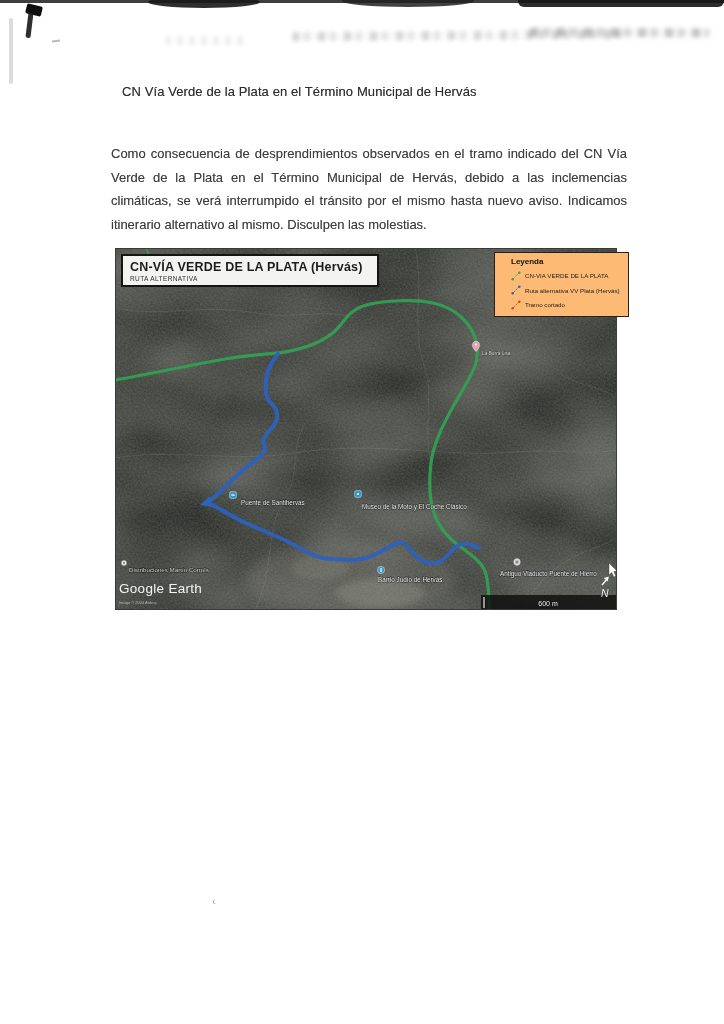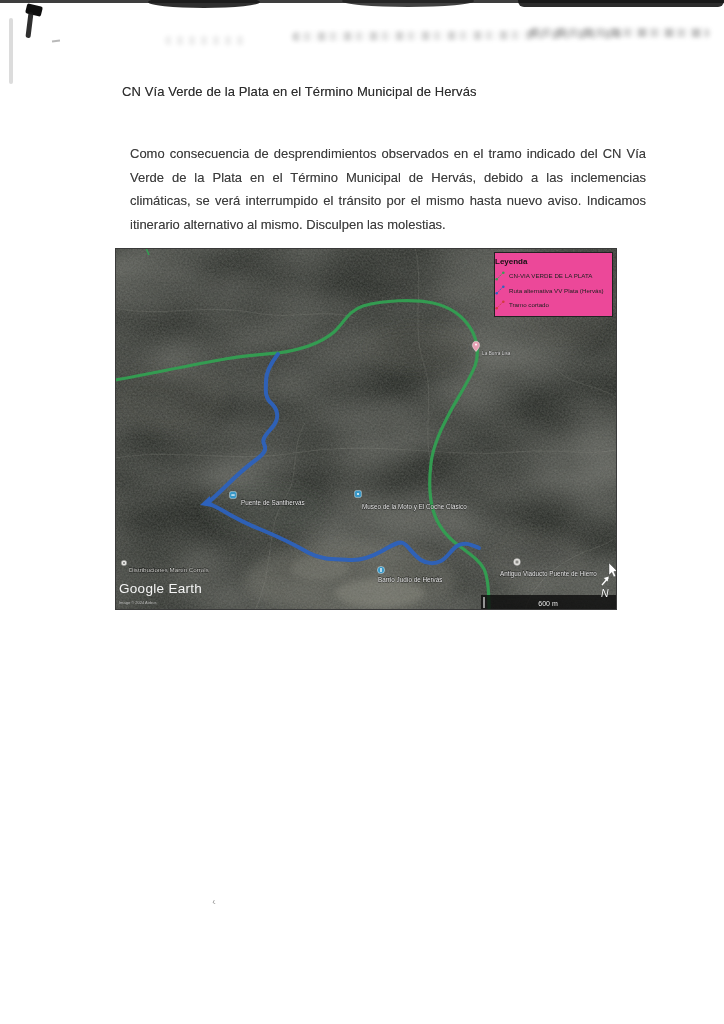--- a/index.html
+++ b/index.html
@@ -25,36 +25,36 @@
   .scan-smudge3{top:36px;left:165px;width:80px;opacity:.2;
     background:repeating-linear-gradient(90deg,rgba(80,80,80,.5) 0 6px,transparent 6px 12px);}
   .stray-mark{top:896px;left:212px;font-size:10px;color:#7d7d7d;opacity:.8;transform:rotate(-15deg);}
   
   .doc-title{
     position:absolute;left:122px;top:84px;width:520px;
     font-size:13px;font-weight:normal;color:#2e2e2e;letter-spacing:.1px;
     text-shadow:0 0 .4px rgba(46,46,46,.55);
   }
   .doc-paragraph{
-    position:absolute;left:130px;top:142px;width:516px;
+    position:absolute;left:111px;top:142px;width:516px;
     font-size:13px;line-height:23.5px;color:#3d3d3d;text-align:justify;
     text-shadow:0 0 .4px rgba(61,61,61,.5);
   }
   
   .map-wrap{position:absolute;left:115px;top:248px;width:502px;height:362px;background:#20231f;}
   .map-wrap svg.basemap{position:absolute;left:0;top:0;}
   .map-titlebox{
     position:absolute;left:6px;top:6px;width:240px;background:#f3f3ef;
     border:2px solid #141414;padding:4px 7px 3px 7px;z-index:3;
   }
   .map-titlebox-title{font-size:12.5px;font-weight:bold;color:#1c1c1c;letter-spacing:.2px;white-space:nowrap;}
   .map-titlebox-sub{font-size:6.5px;color:#2e2e2e;letter-spacing:.4px;margin-top:1px;}
   .legend{
-    position:absolute;left:379px;top:4px;width:112px;background:#ec4899;
-    border:1.5px solid #222;padding:4px 5px 6px 0;z-index:3;
+    position:absolute;left:379px;top:4px;width:112px;background:#fdba74;
+    border:1.5px solid #222;padding:4px 5px 6px 16px;z-index:3;
   }
   .legend-title{font-size:8px;font-weight:bold;color:#111;}
   .legend-item{display:flex;align-items:center;gap:4px;margin-top:4.5px;}
   .legend-icon{width:10px;height:10px;flex:0 0 auto;}
   .legend-label{font-size:6.2px;color:#222;white-space:nowrap;}
   
   .mlabel{font-family:"Liberation Sans",sans-serif;font-size:6.3px;fill:#f2f2f2;
     paint-order:stroke;stroke:rgba(0,0,0,.65);stroke-width:.8px;}
   .mlabel.dim{fill:#d8d8d4;font-size:6.2px;}
   .mlabel.tiny{font-size:4.8px;fill:#e6e6e6;stroke-width:.6px;}
@@ -191,20 +191,24 @@
       <polygon points="493.8,328.6 488.8,330 492.6,333.4" fill="#ffffff"></polygon>
       <text x="486" y="349" class="north-label">N</text>
     </g>
 
     <text x="4" y="345" class="ge-logo">Google Earth</text>
     <text x="4" y="356" class="ge-copy">Image © 2024 Airbus</text>
 
     <rect x="0.5" y="0.5" width="501" height="361" fill="none" stroke="#3a3a3a" stroke-width="1"></rect>
   </svg>
 
+  <div class="map-titlebox">
+    <div class="map-titlebox-title">CN-VÍA VERDE DE LA PLATA (Hervás)</div>
+    <div class="map-titlebox-sub">RUTA ALTERNATIVA</div>
+  </div>
 
   <div class="legend">
     <div class="legend-title">Leyenda</div>
 
     <div class="legend-item">
       <svg class="legend-icon" viewBox="0 0 12 12">
         <path d="M2,10 C4,7 5,8 6,6 C7,4 8,4 10,2" fill="none" stroke-width="1.1" stroke-dasharray="1.6 1.3" stroke="#33a052"></path>
         <circle cx="2" cy="10" r="1.5" fill="#33a052"></circle>
         <circle cx="10" cy="2" r="1.5" fill="#33a052"></circle>
       </svg>

